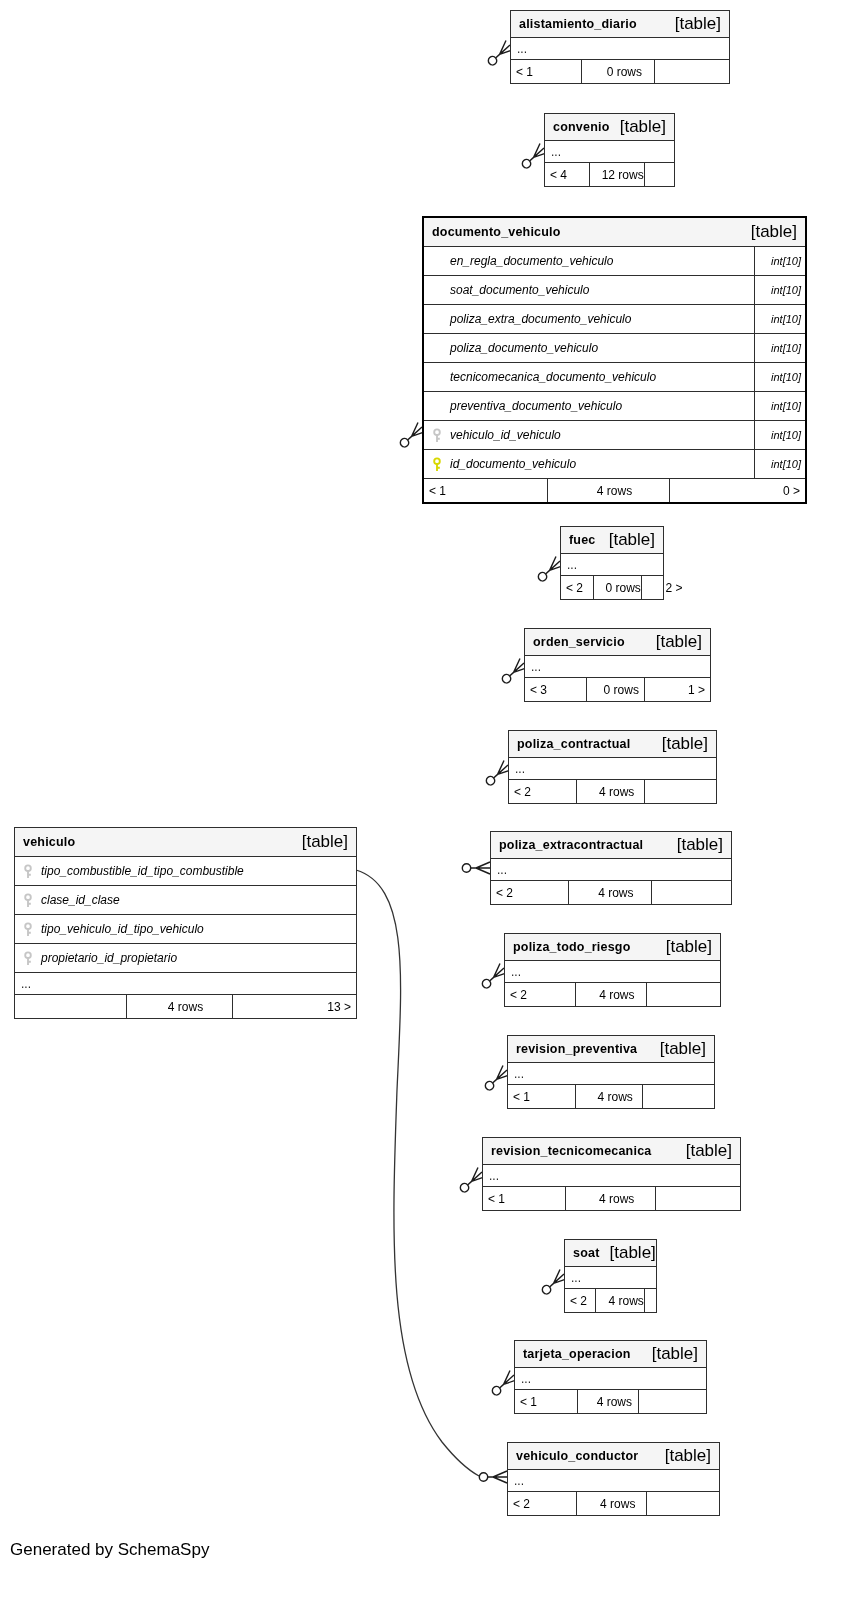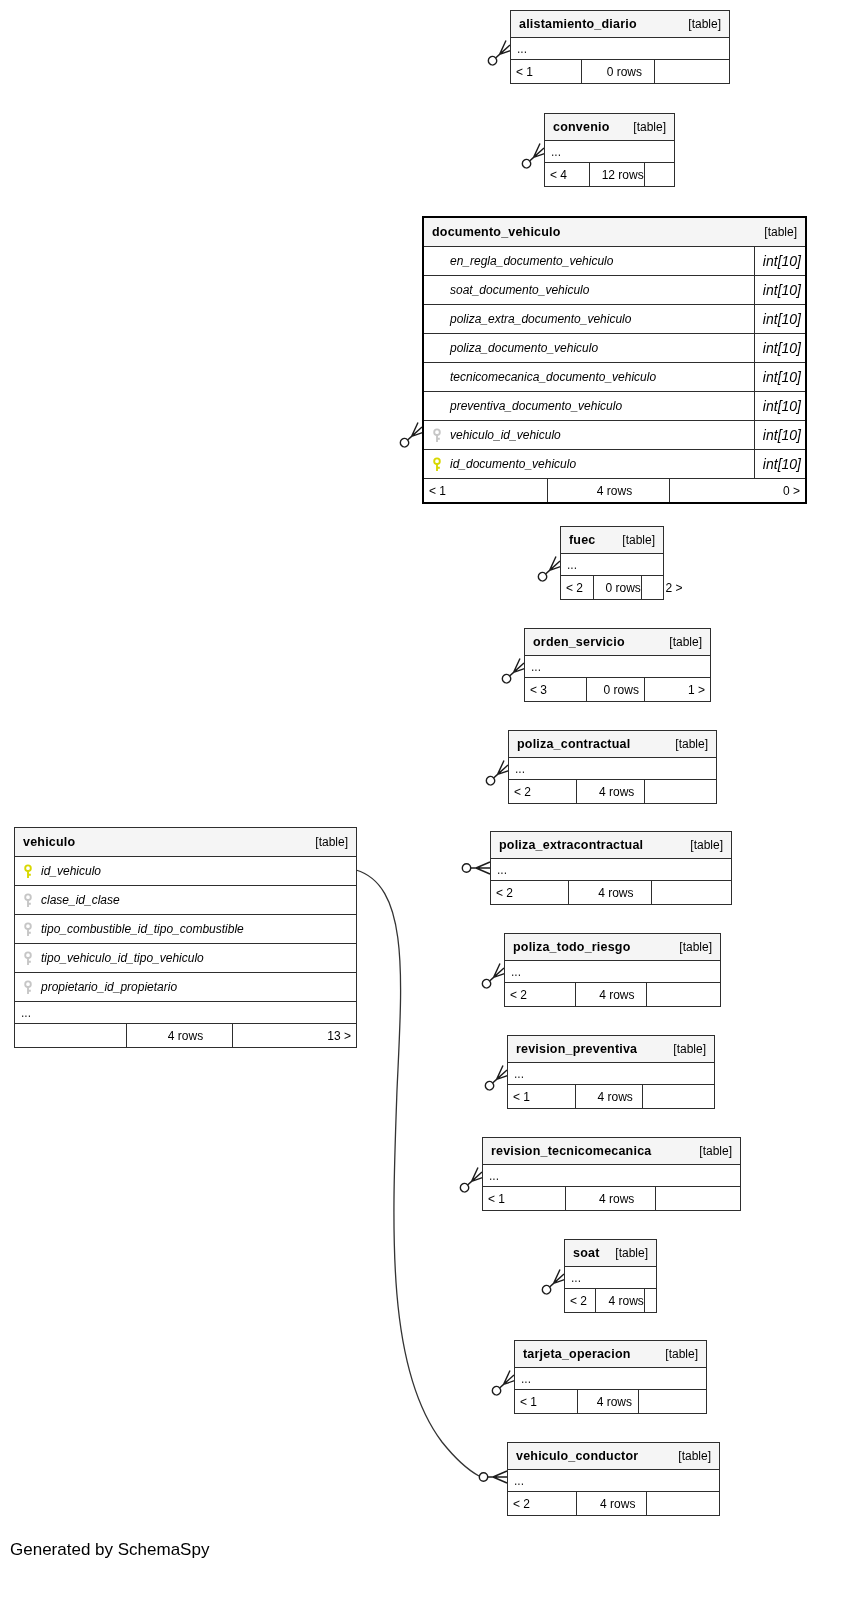--- a/index.html
+++ b/index.html
@@ -13,31 +13,31 @@
   .rel-layer .connector circle { fill:#ffffff; stroke:#1c1c1c; stroke-width:1.4px; }
 
   .tbl { position:absolute; background:#fff; border:1px solid #2e2e2e; font-size:12px; }
   .tbl.main { border:2px solid #000; }
   .tbl > div + div { border-top:1px solid #2e2e2e; }
 
   .tbl-header { display:flex; justify-content:space-between; align-items:center;
     background:#f5f5f5; height:26px; padding:0 8px; }
   .tbl.main .tbl-header, .tbl.big .tbl-header { height:28px; }
   .tbl-title { font-weight:bold; font-size:12.5px; letter-spacing:.2px; white-space:nowrap; }
-  .tbl-tag { font-size:12px; white-space:nowrap; margin-left:10px; }
+  .tbl-tag { font-size:17px; white-space:nowrap; margin-left:10px; }
 
   .col-row { display:flex; align-items:center; height:27px; position:relative; padding-left:8px; }
   .tbl.main .col-row, .tbl.big .col-row { height:28px;font-style:italic; }
   .keyicon { width:18px; display:inline-flex; align-items:center; flex:none; }
   .key-primary { color:#d8d800; }
   .key-foreign { color:#c6c6c6; }
   .col-name { white-space:nowrap; }
   .col-type { position:absolute; right:0; top:0; bottom:0; width:46px;
     border-left:1px solid #2e2e2e; display:flex; align-items:center;
-    justify-content:flex-end; padding-right:4px; font-size:14px; }
+    justify-content:flex-end; padding-right:4px; font-size:11px; }
 
   .more-row { height:21px; display:flex; align-items:center; padding-left:6px; color:#222; }
 
   .tbl-footer { display:flex; height:23px; align-items:stretch; }
   .fcell { display:flex; align-items:center; white-space:nowrap; }
   .fcell + .fcell { border-left:1px solid #2e2e2e;padding-left:12px; }
   .fleft  { flex:0 0 30%; padding-left:5px; }
   .fmid   { flex:1 1 auto; justify-content:center; }
   .fright { flex:0 0 26%; justify-content:flex-end; padding-right:5px; }
   .tbl.main .fleft, .tbl.main .fright, .tbl.big .fleft, .tbl.big .fright { flex-basis:31%; }
@@ -231,53 +231,44 @@
       <span class="fcell fright"></span>
     </div>
   </div>
 
   <div class="tbl big" style="left:14px; top:827px; width:341px;">
     <div class="tbl-header">
       <span class="tbl-title">vehiculo</span>
       <span class="tbl-tag">[table]</span>
     </div>
     <div class="col-row">
-      <span class="keyicon key-primary">
-        <svg viewBox="0 0 10 16" width="10" height="15">
-            <circle cx="5" cy="4.5" r="3" fill="none" stroke="currentColor" stroke-width="2"></circle>
-            <path d="M5 7.5 V15 M5 11.5 h3" stroke="currentColor" stroke-width="2" fill="none"></path>
-          </svg>
-      </span>
-      <span class="col-name">id_vehiculo</span>
+      <span class="keyicon key-foreign">
+        <svg viewBox="0 0 10 16" width="10" height="15">
+            <circle cx="5" cy="4.5" r="3" fill="none" stroke="currentColor" stroke-width="2"></circle>
+            <path d="M5 7.5 V15 M5 11.5 h3" stroke="currentColor" stroke-width="2" fill="none"></path>
+          </svg>
+      </span>
+      <span class="col-name">tipo_combustible_id_tipo_combustible</span>
     </div>
     <div class="col-row">
       <span class="keyicon key-foreign">
         <svg viewBox="0 0 10 16" width="10" height="15">
             <circle cx="5" cy="4.5" r="3" fill="none" stroke="currentColor" stroke-width="2"></circle>
             <path d="M5 7.5 V15 M5 11.5 h3" stroke="currentColor" stroke-width="2" fill="none"></path>
           </svg>
       </span>
       <span class="col-name">clase_id_clase</span>
     </div>
     <div class="col-row">
       <span class="keyicon key-foreign">
         <svg viewBox="0 0 10 16" width="10" height="15">
             <circle cx="5" cy="4.5" r="3" fill="none" stroke="currentColor" stroke-width="2"></circle>
             <path d="M5 7.5 V15 M5 11.5 h3" stroke="currentColor" stroke-width="2" fill="none"></path>
           </svg>
       </span>
-      <span class="col-name">tipo_combustible_id_tipo_combustible</span>
-    </div>
-    <div class="col-row">
-      <span class="keyicon key-foreign">
-        <svg viewBox="0 0 10 16" width="10" height="15">
-            <circle cx="5" cy="4.5" r="3" fill="none" stroke="currentColor" stroke-width="2"></circle>
-            <path d="M5 7.5 V15 M5 11.5 h3" stroke="currentColor" stroke-width="2" fill="none"></path>
-          </svg>
-      </span>
       <span class="col-name">tipo_vehiculo_id_tipo_vehiculo</span>
     </div>
     <div class="col-row">
       <span class="keyicon key-foreign">
         <svg viewBox="0 0 10 16" width="10" height="15">
             <circle cx="5" cy="4.5" r="3" fill="none" stroke="currentColor" stroke-width="2"></circle>
             <path d="M5 7.5 V15 M5 11.5 h3" stroke="currentColor" stroke-width="2" fill="none"></path>
           </svg>
       </span>
       <span class="col-name">propietario_id_propietario</span>

